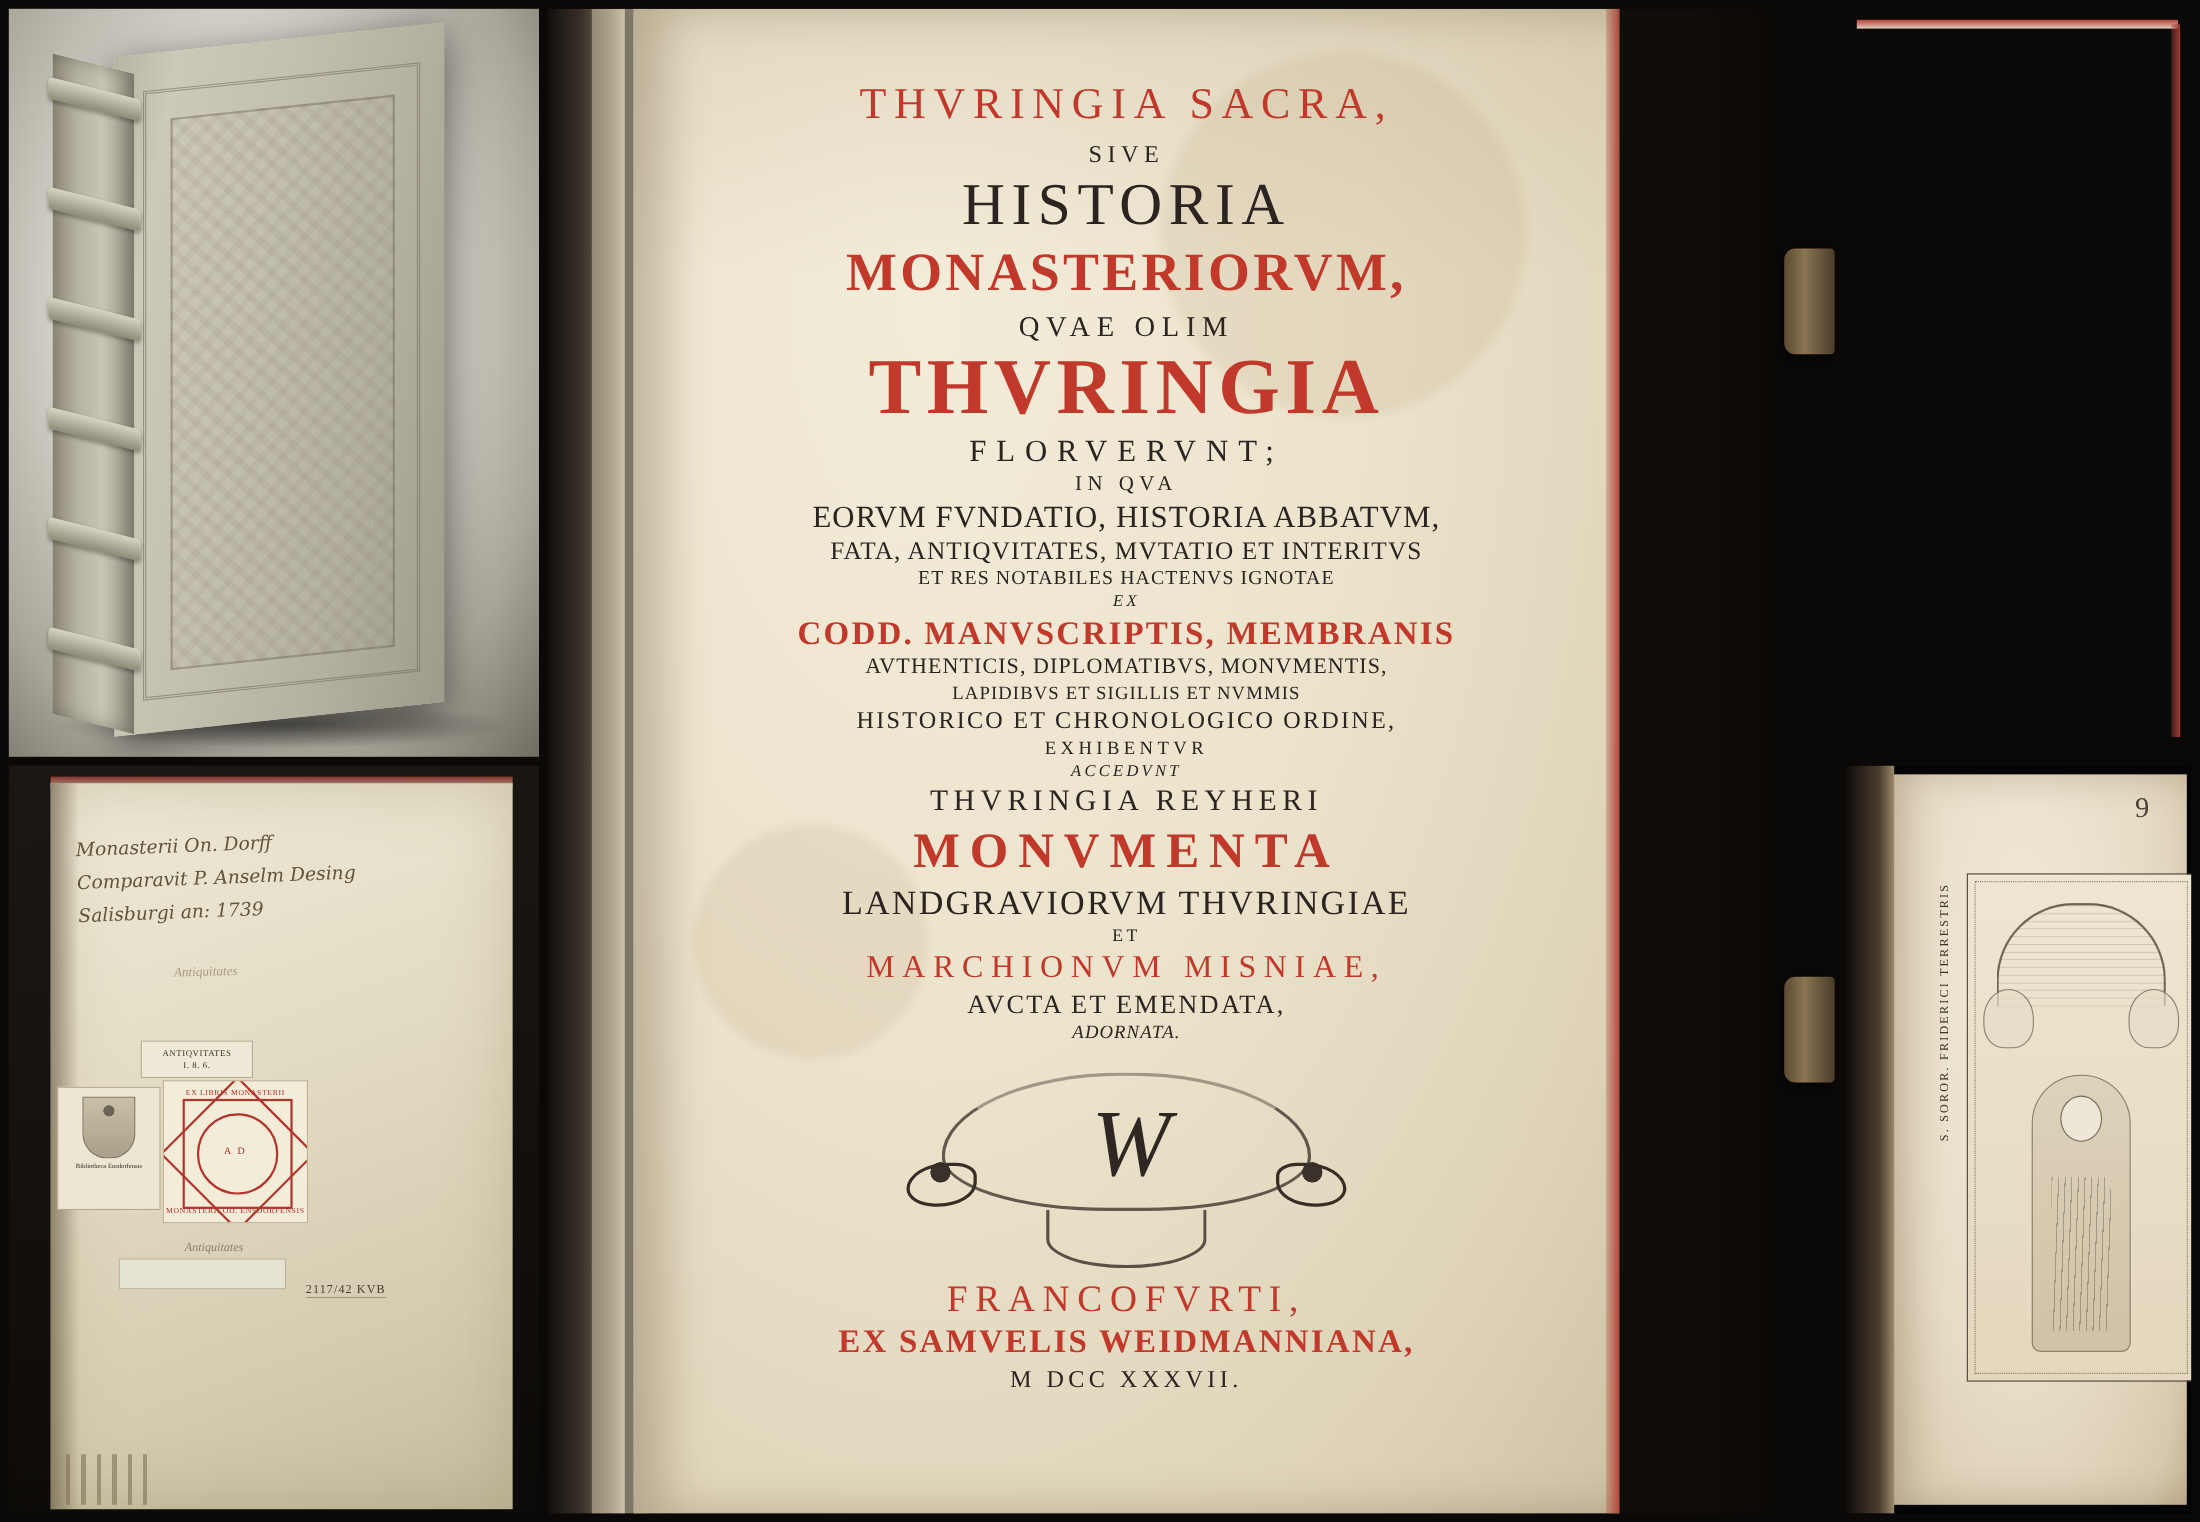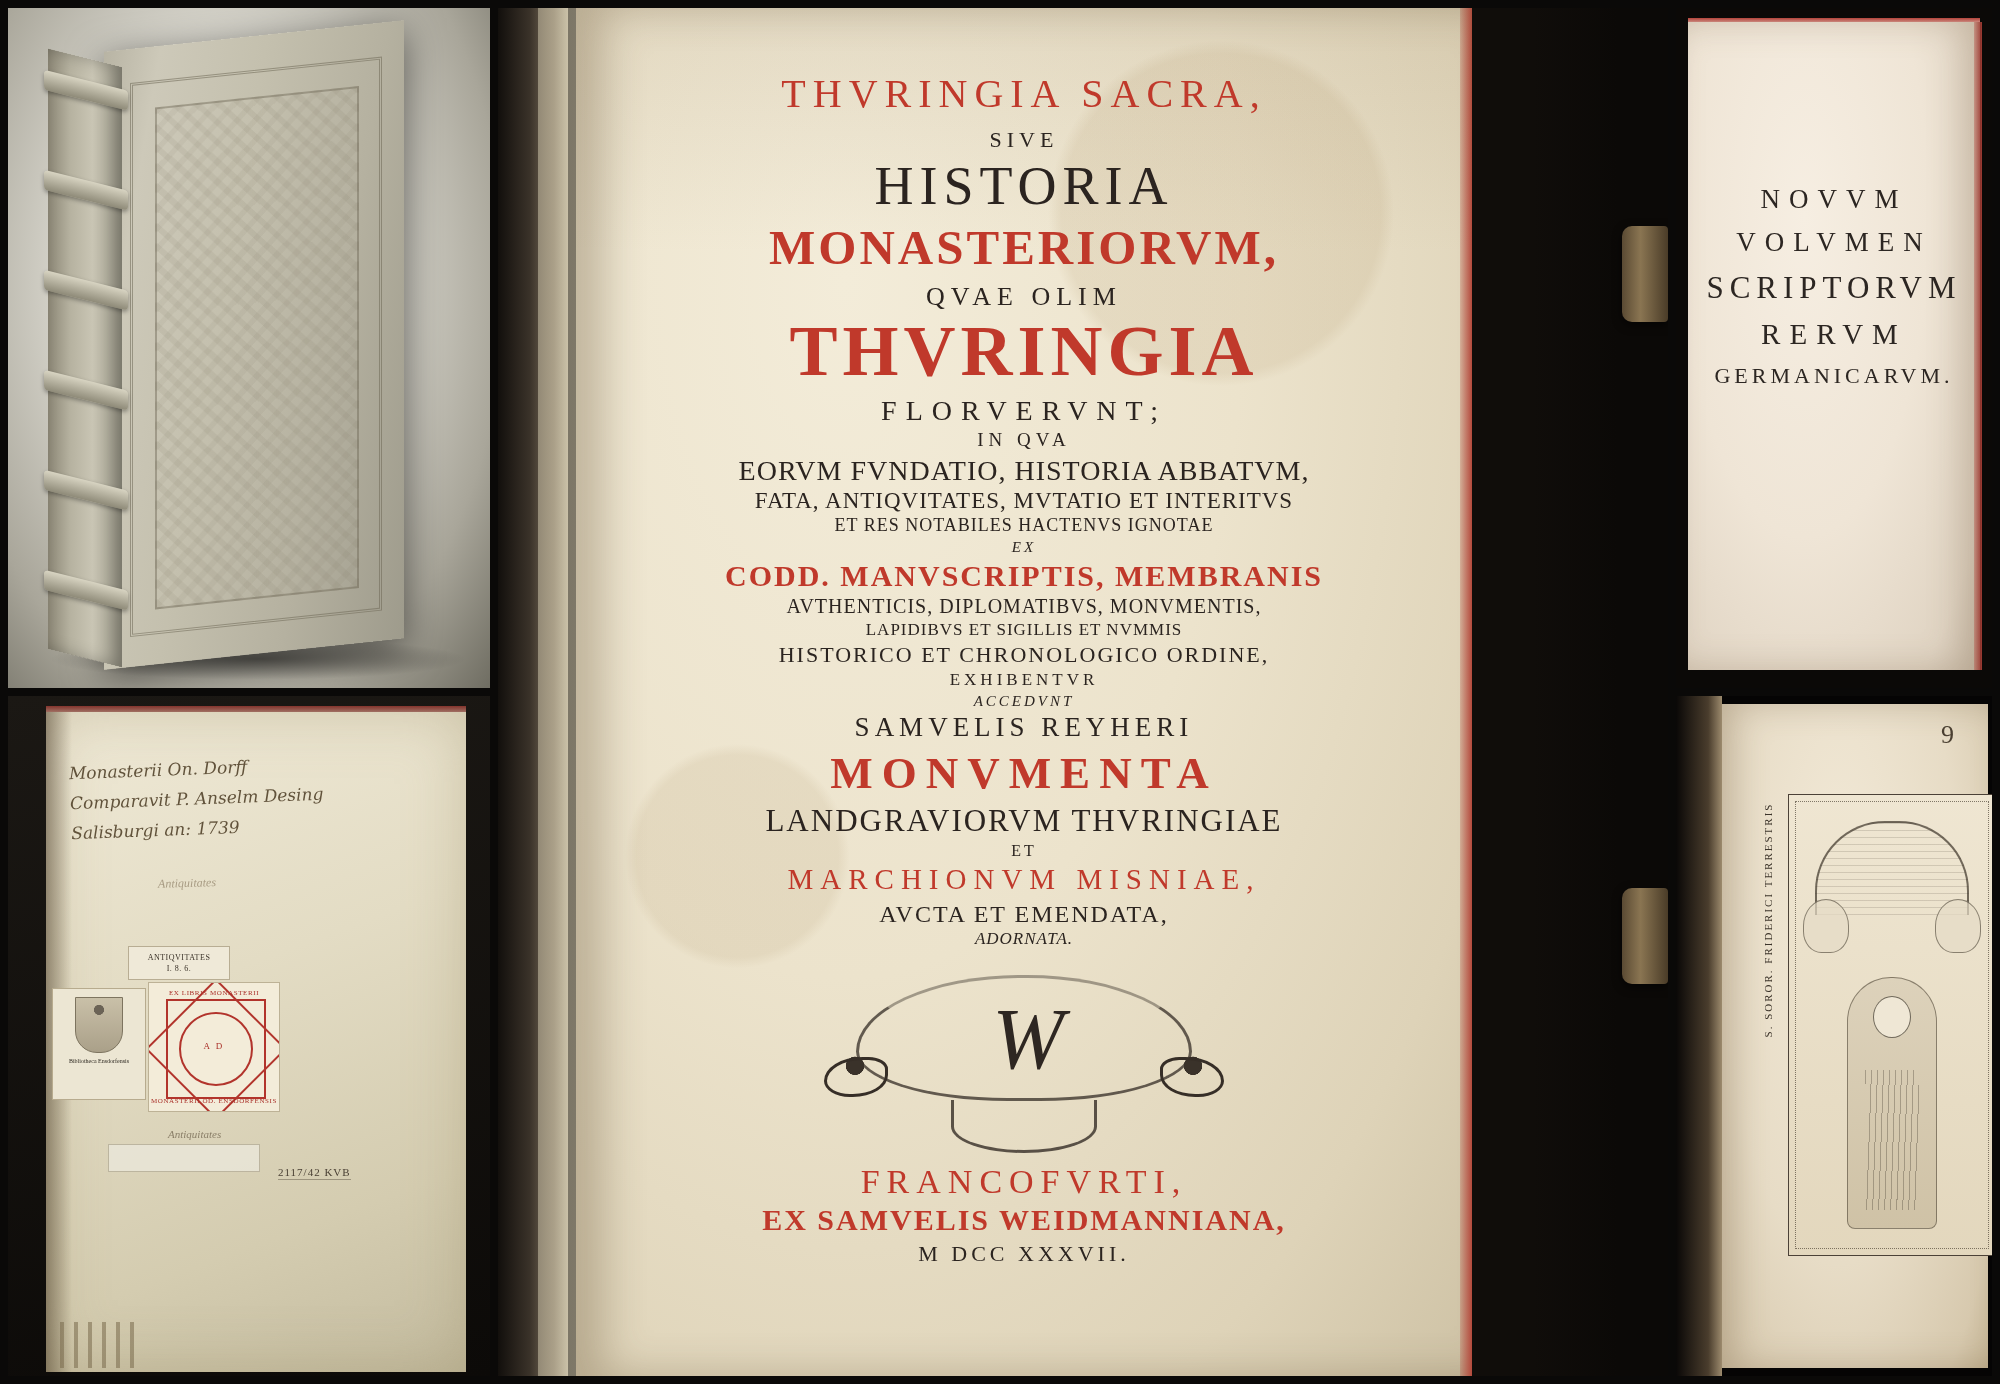--- a/index.html
+++ b/index.html
@@ -658,21 +658,21 @@
         <div class="l10">EORVM FVNDATIO, HISTORIA ABBATVM,</div>
         <div class="l11">FATA, ANTIQVITATES, MVTATIO ET INTERITVS</div>
         <div class="l12">ET RES NOTABILES HACTENVS IGNOTAE</div>
         <div class="l13">EX</div>
         <div class="l14 red">CODD. MANVSCRIPTIS, MEMBRANIS</div>
         <div class="l15">AVTHENTICIS, DIPLOMATIBVS, MONVMENTIS,</div>
         <div class="l16">LAPIDIBVS ET SIGILLIS ET NVMMIS</div>
         <div class="l17">HISTORICO ET CHRONOLOGICO ORDINE,</div>
         <div class="l18">EXHIBENTVR</div>
         <div class="l19">ACCEDVNT</div>
-        <div class="l20">SAMVELIS REYHERI</div>
+        <div class="l20">THVRINGIA REYHERI</div>
         <div class="l21 red">MONVMENTA</div>
         <div class="l22">LANDGRAVIORVM THVRINGIAE</div>
         <div class="l23">ET</div>
         <div class="l24 red">MARCHIONVM MISNIAE,</div>
         <div class="l25">AVCTA ET EMENDATA,</div>
         <div class="l27">ADORNATA.</div>
 
         <div class="vignette">
           <div class="swag"></div>
           <div class="cipher">W</div>
@@ -687,29 +687,20 @@
       </div>
     </div>
 
     <div class="rightdark"></div>
     <div class="clasp" id="clasp-upper"></div>
     <div class="clasp" id="clasp-lower"></div>
   </div>
 
   <div class="panel" id="panel-halftitle">
     <div class="leaf-edge"></div>
-    <div class="leaf">
-      <div class="halftitle-text">
-        <div class="h1">NOVVM</div>
-        <div class="h2">VOLVMEN</div>
-        <div class="h3">SCRIPTORVM</div>
-        <div class="h4">RERVM</div>
-        <div class="h5">GERMANICARVM.</div>
-      </div>
-    </div>
     <div class="leaf-fore"></div>
   </div>
 
   <div class="panel" id="panel-plate">
     <div class="leaf">
       <div class="stain"></div>
       <div class="pagenum">9</div>
       <div class="platebox">
         <div class="dots"></div>
         <div class="canopy"></div>

